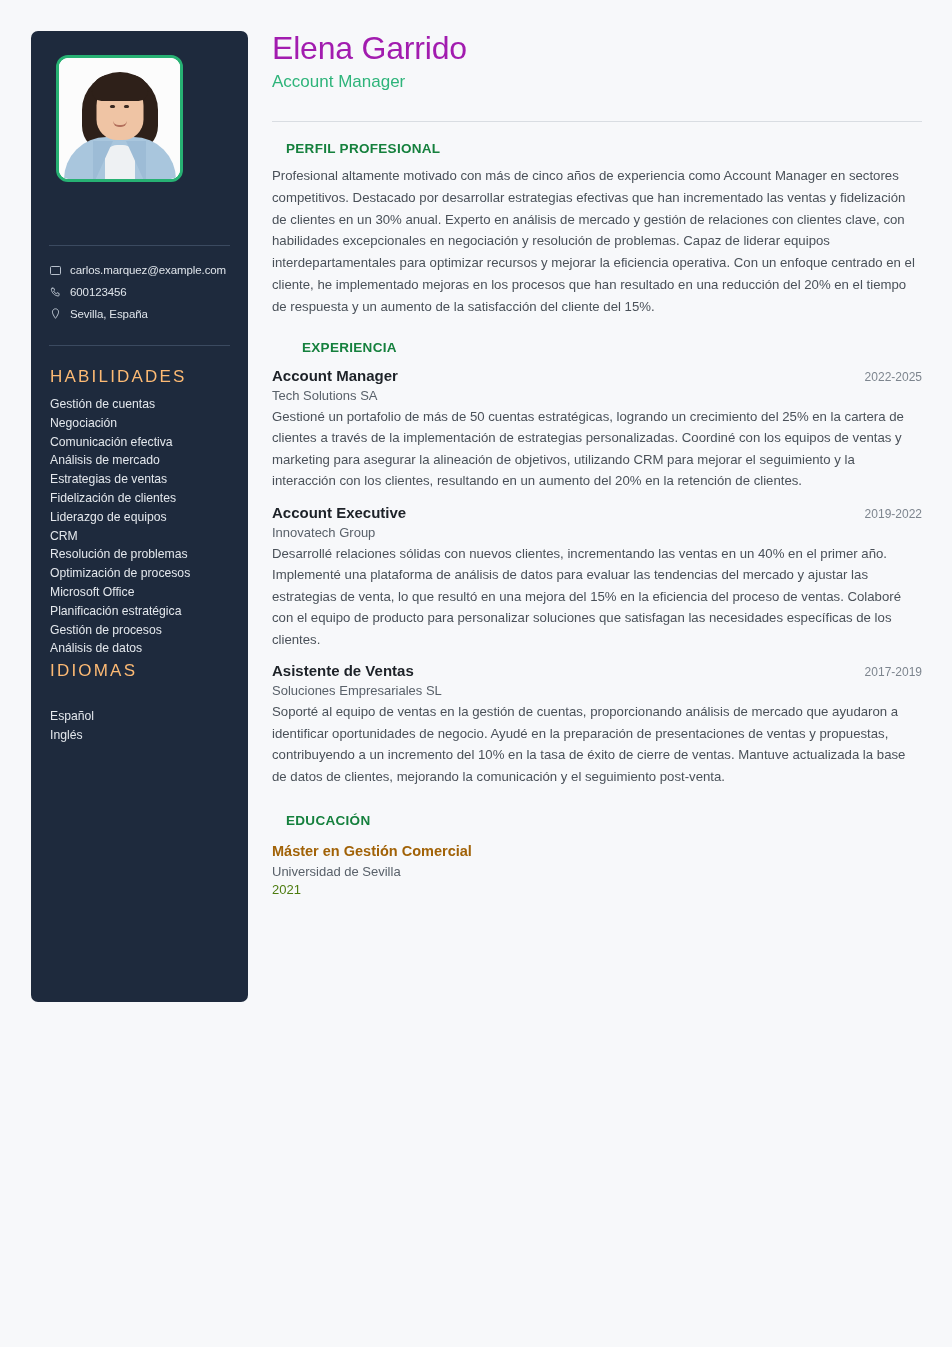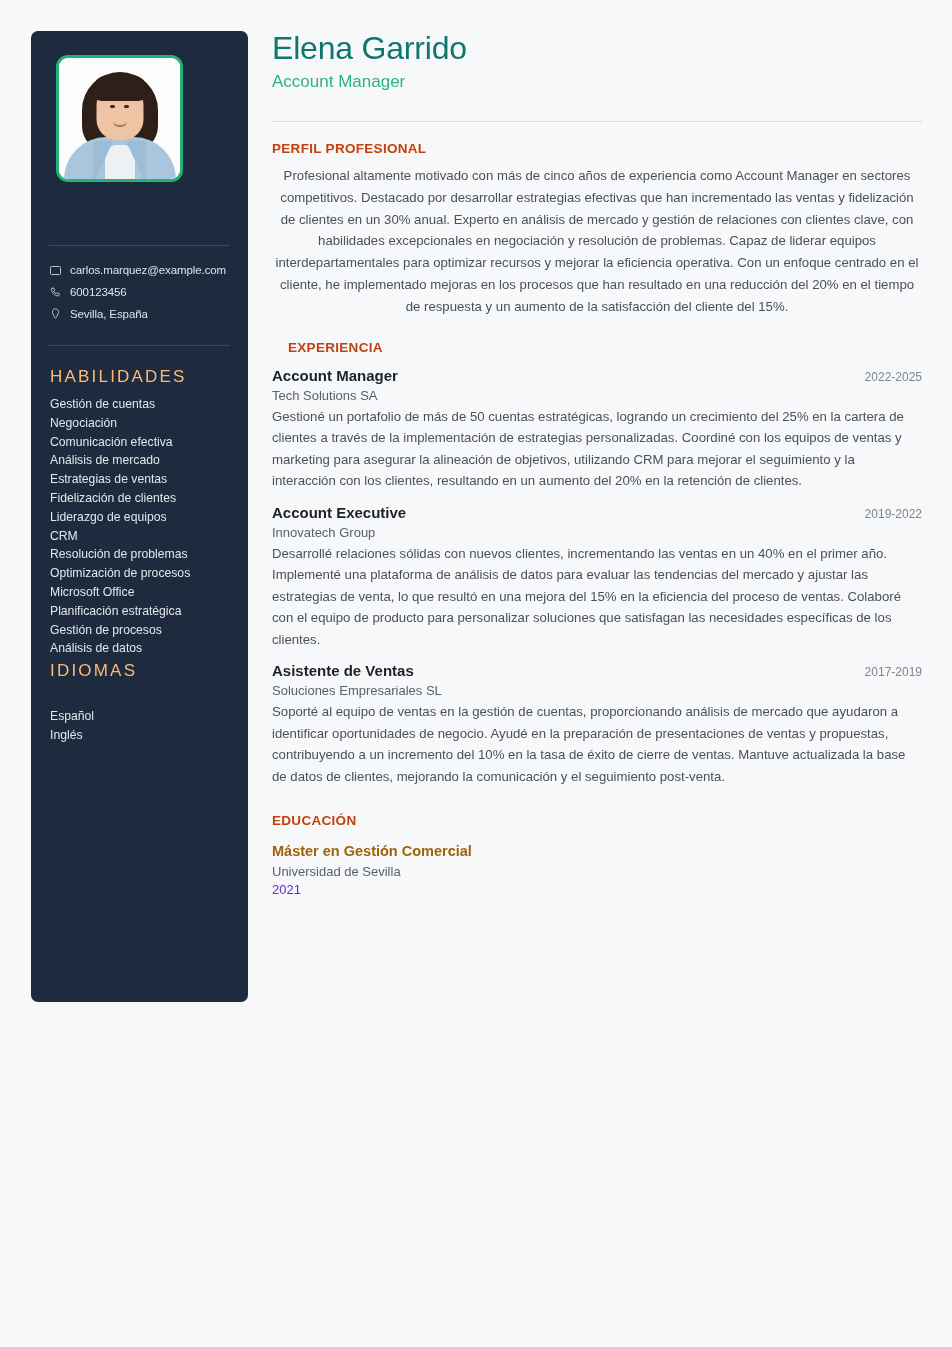--- a/index.html
+++ b/index.html
@@ -191,48 +191,49 @@
   
   .main {
     position: absolute;
     left: 272px;
     top: 28px;
     width: 650px;
   }
   .name {
     font-size: 32px;
     font-weight: normal;
-    color: #0f766e;
+    color: #a21caf;
     line-height: 40px;
     letter-spacing: -0.2px;
   }
   .role {
     font-size: 17px;
     color: #2eb47a;
     line-height: 26px;
     margin-top: 1px;
   }
   .hr-main {
     height: 1px;
     background: #d9dde2;
     margin-top: 26px;
   }
   .sec-heading {
-    color: #c2410c;
+    color: #15803d;
     font-size: 13.5px;
     font-weight: bold;
     letter-spacing: 0.3px;
     margin-top: 19px;
+    margin-left: 14px;
   }
   .para {
     color: #4a5159;
     font-size: 13.2px;
     line-height: 21.8px;
     margin-top: 9px;
-    text-align: center;
+    text-align: left;
   }
   .sec-exp { margin-top: 22px; padding-left: 16px; }
 
   .job { margin-top: 12px; }
   .job-head {
     display: flex;
     align-items: baseline;
     justify-content: space-between;
   }
   .job-title {
@@ -268,21 +269,21 @@
     line-height: 20px;
   }
   .edu-school {
     font-size: 13px;
     color: #59616a;
     line-height: 19px;
     margin-top: 1px;
   }
   .edu-year {
     font-size: 13px;
-    color: #6d28d9;
+    color: #4d7c0f;
     line-height: 18px;
   }
 </style>
 </head>
 <body>
 
 <div class="page">
 
   <aside class="sidebar">
 

